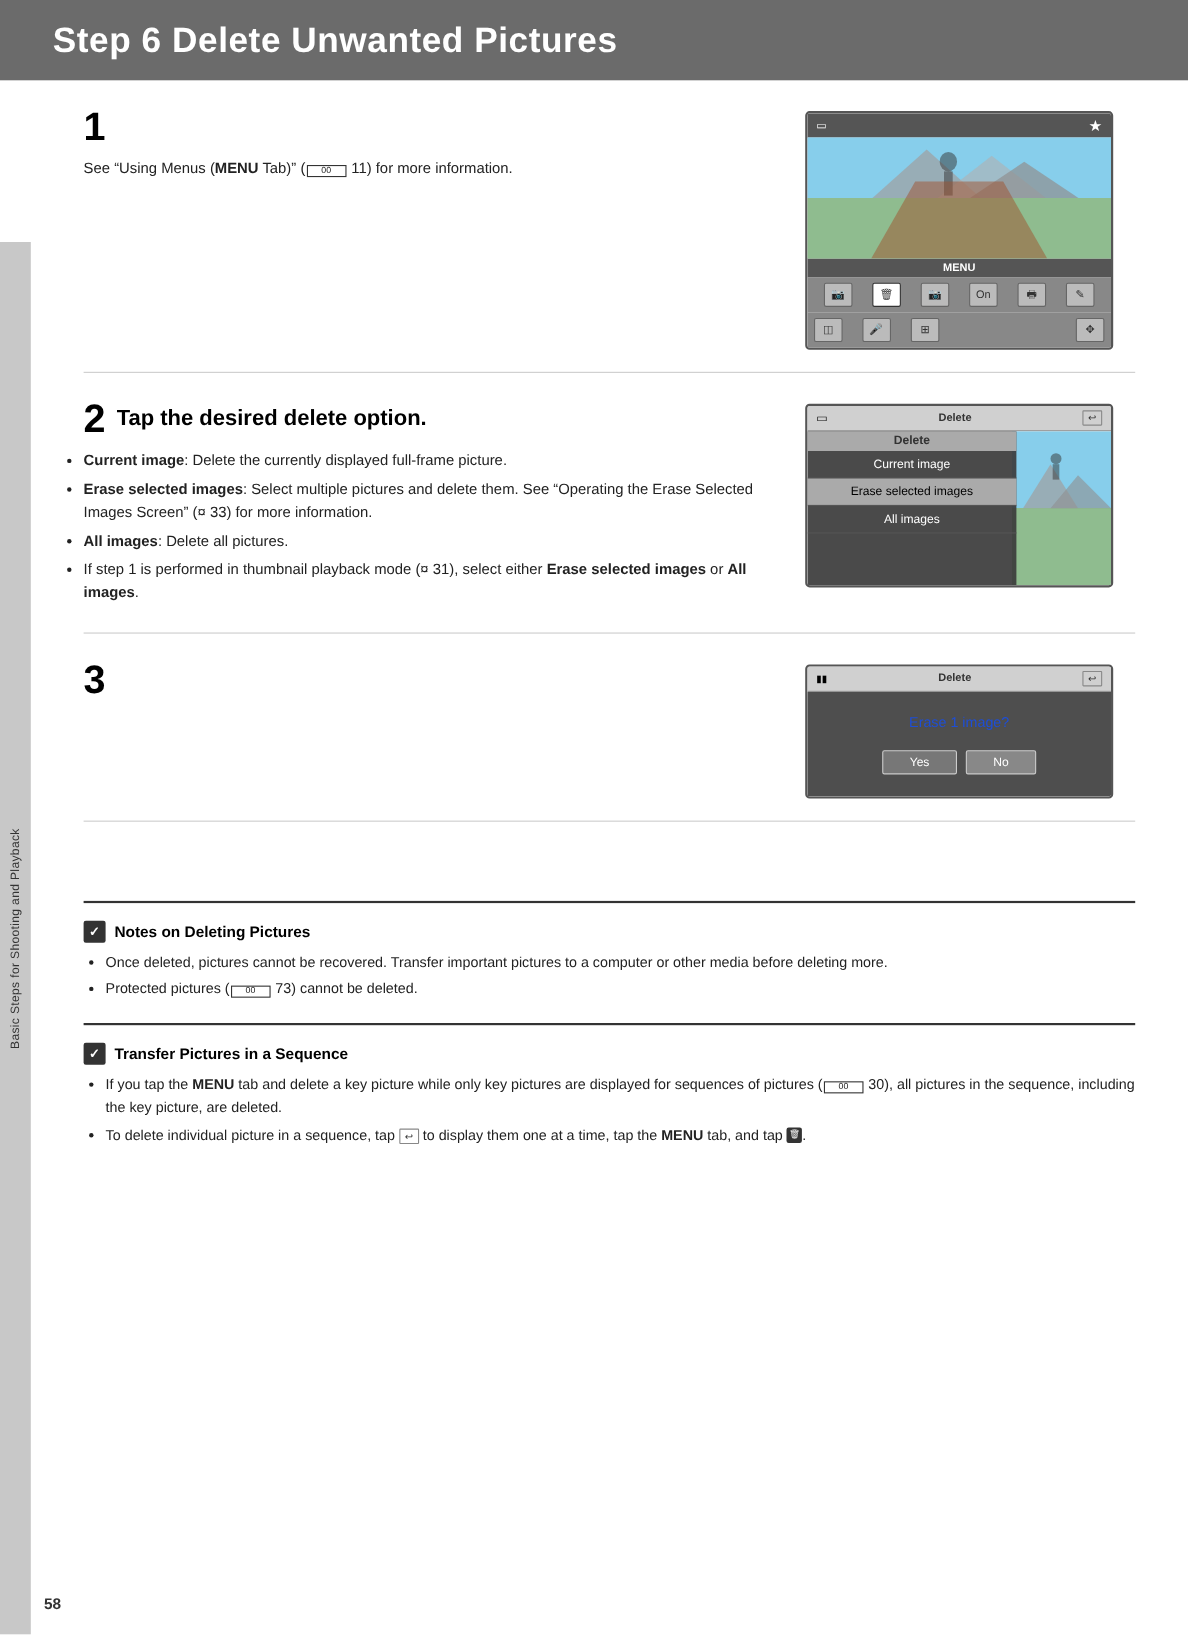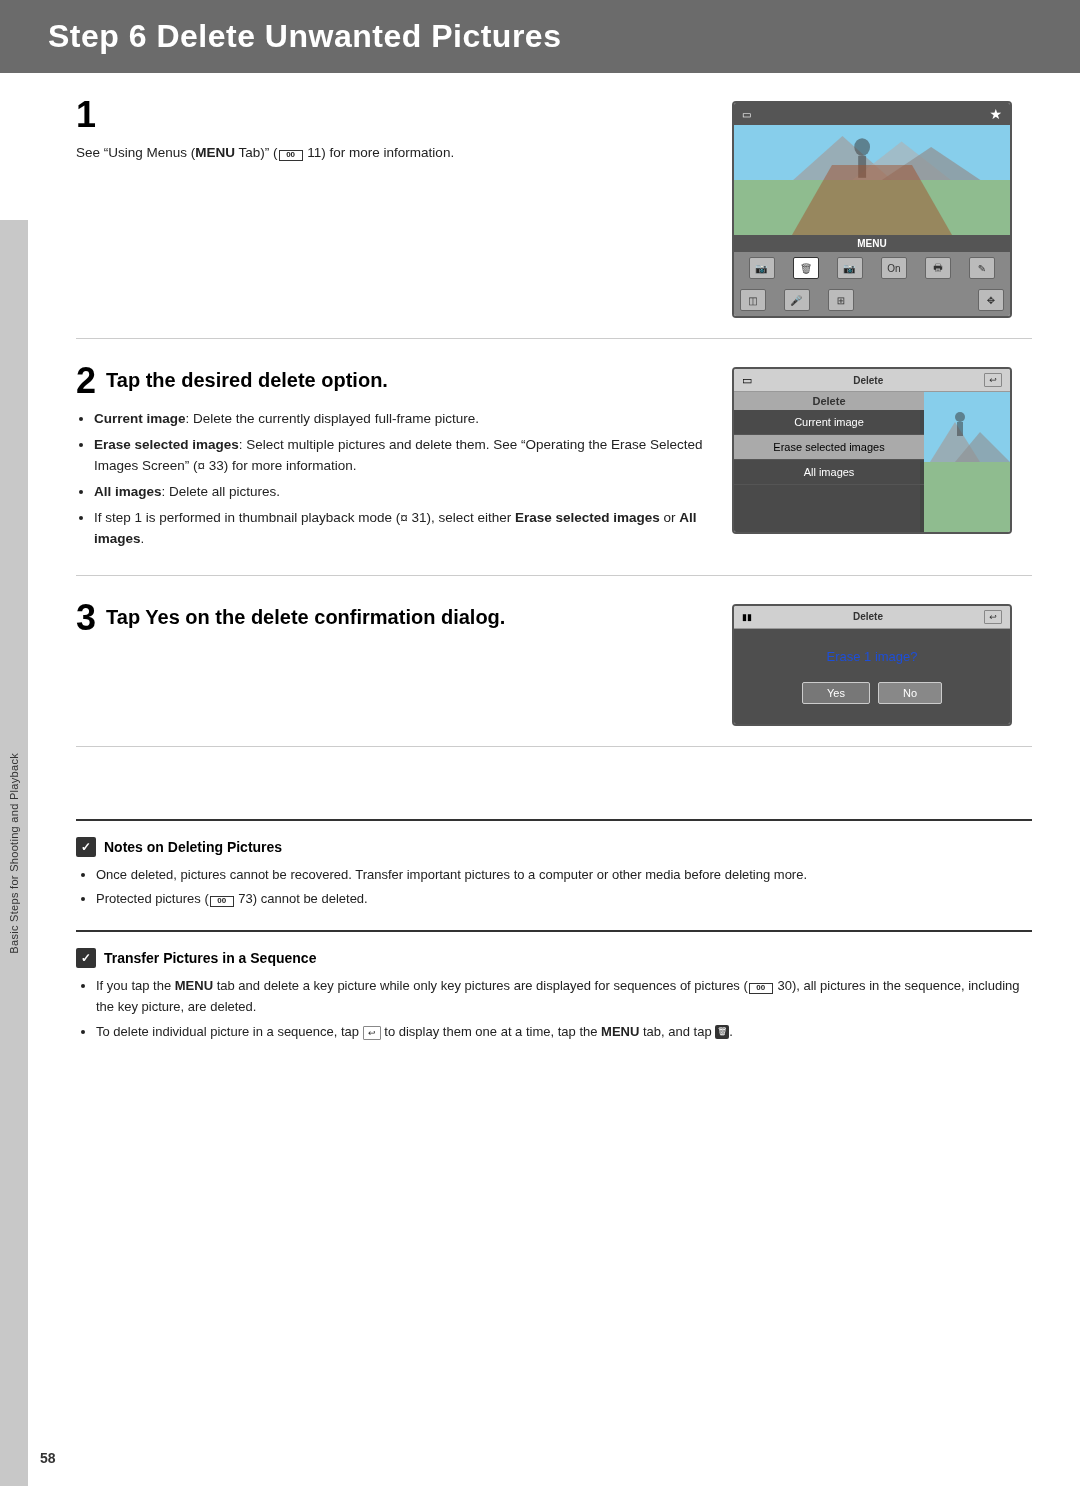--- a/index.html
+++ b/index.html
@@ -91,21 +91,20 @@
     }
 
     .step-body {
       font-size: 13.5px;
       color: #222;
       line-height: 1.55;
       clear: both;
     }
     .step-body p { margin-bottom: 16px; }
     .step-body ul {
-      margin-left: 18px;
       margin-top: 4px;
     }
     .step-body ul li {
       margin-bottom: 5px;
       font-size: 13.5px;
       line-height: 1.55;
     }
 
     
     .camera-screen {
@@ -312,29 +311,28 @@
     b, strong { font-weight: 700; }
 
     .small-ref {
       display: inline-flex;
       align-items: center;
       font-size: 11px;
       gap: 1px;
     }
     .small-ref .box2 {
       display: inline-flex;
-      width: 24px;
+      width: 36px;
       height: 11px;
       border: 1.5px solid #333;
       align-items: center;
       justify-content: center;
       font-size: 8px;
       margin: 0 1px;
       vertical-align: middle;
-      font-weight: bold;
     }
 
     
     .star-badge {
       font-size: 14px;
       color: #fff;
     }
     .cam-top-bar {
       display: flex;
       justify-content: space-between;
@@ -470,21 +468,20 @@
           </div>
         </div>
       </div>
     </div>
   </div>
 
   <div class="step" style="border-bottom:1px solid #ccc;">
     <div class="step-left">
       <div class="step-title">
         <span class="step-num">3</span>
-        <span>Tap <strong>Yes</strong> on the delete confirmation dialog.</span>
       </div>
     </div>
     <div class="step-right">
       <div class="camera-screen screen3">
         <div class="screen3-top">
           <span style="font-size:9px;">▮▮</span>
           <span style="font-size:10px;font-weight:bold;color:#333;">Delete</span>
           <span class="back-btn">↩</span>
         </div>
         <div class="screen3-body">

